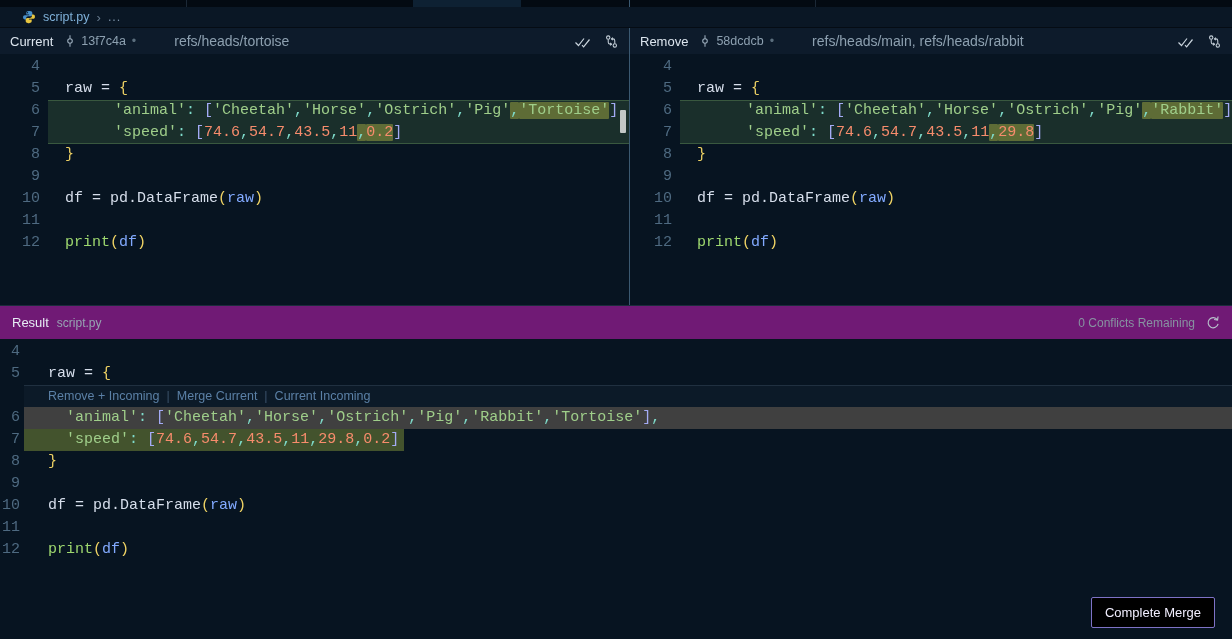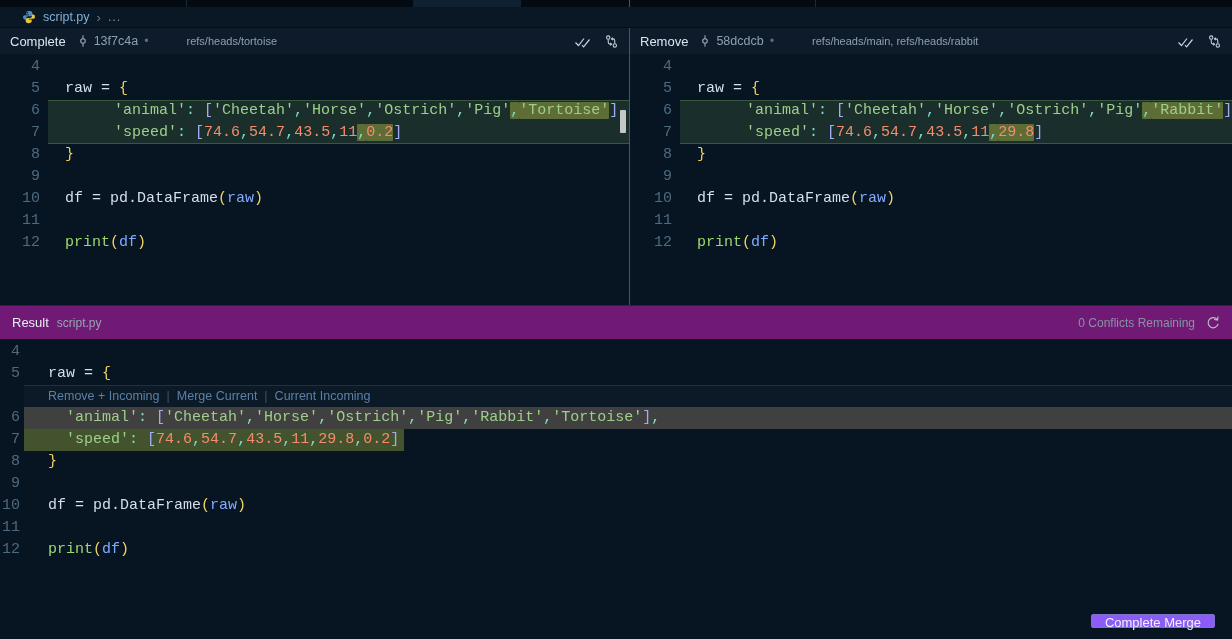--- a/index.html
+++ b/index.html
@@ -24,21 +24,21 @@
   .pane-left{width:629px;}
   .pane-right{flex:1;}
   .sash{width:1px;background:#3b5971;}
 
   .pane-hdr{height:26px;display:flex;align-items:center;background:#0d1b2b;
             font-size:13px;padding:0 10px;}
   .hdr-label{color:#dce5ee;margin-right:10px;}
   .commit-icon{color:#9fb0bf;display:flex;margin-right:4px;}
   .hdr-hash{color:#8da0b0;font-size:12.5px;}
   .hdr-dot{color:#5b6e7d;margin:0 6px;font-size:12.5px;}
-  .hdr-refs{color:#8da0b0;font-size:11px;padding-left:32px;}
+  .hdr-refs{color:#8da0b0;font-size:14px;padding-left:32px;}
   .hdr-actions{margin-left:auto;display:flex;gap:13px;color:#c9d4dd;align-items:center;}
   .hdr-actions span{display:flex;cursor:pointer;}
 
   
   .editor{padding-top:2px;background:#071421;overflow:hidden;}
   .ed-top{height:249px;}
   .crow{display:flex;height:22px;line-height:22px;
         font-family:"Liberation Mono","DejaVu Sans Mono",monospace;font-size:15px;}
   .gut{flex:none;text-align:right;color:#4e6a81;white-space:pre;}
   .pane-left .gut{width:40px;margin-right:8px;}
@@ -73,22 +73,22 @@
   .ed-result{height:298px;}
   .ed-result .gut{width:20px;margin-right:4px;}
   .ed-result .code{padding-left:24px;}
 
   .lenscode{flex:1;display:flex;align-items:center;padding-left:24px;
             font-family:"Liberation Sans",sans-serif;font-size:12.5px;color:#5b80a6;
             background:#0c1a28;box-shadow:inset 0 1px 0 #203040;white-space:pre;}
   .lsep{color:#3a5169;margin:0 7px;}
   .llink{cursor:pointer;}
 
-  .btn-merge{position:absolute;right:17px;bottom:11px;height:14px;padding:0 13px;
-             background:#8b5cf6;border:1px solid #7e72c6;border-radius:2px;
+  .btn-merge{position:absolute;right:17px;bottom:11px;height:31px;padding:0 13px;
+             background:#000000;border:1px solid #7e72c6;border-radius:2px;
              color:#f2efff;font-family:"Liberation Sans",sans-serif;font-size:13px;cursor:pointer;}
   svg{display:block;}
 </style>
 </head>
 <body>
 
 <div class="screen">
 
   <div class="top-strip">
     <div class="tab-remnant"></div>
@@ -107,21 +107,21 @@
     </span>
     <span class="bc-file">script.py</span>
     <span class="bc-sep">›</span>
     <span class="bc-ell">...</span>
   </div>
 
   <div class="top-split">
 
     <section class="pane pane-left">
       <div class="pane-hdr">
-        <span class="hdr-label">Complete</span>
+        <span class="hdr-label">Current</span>
         <span class="commit-icon">
           <svg width="14" height="14" viewBox="0 0 16 16" stroke="currentColor" fill="none" stroke-width="1.2">
             <circle cx="8" cy="8" r="2.6"></circle>
               <path d="M8 1.5v3.9M8 10.6v3.9"></path>
           </svg>
         </span>
         <span class="hdr-hash">13f7c4a</span>
         <span class="hdr-dot">•</span>
         <span class="hdr-refs">refs/heads/tortoise</span>
         <span class="hdr-actions">

